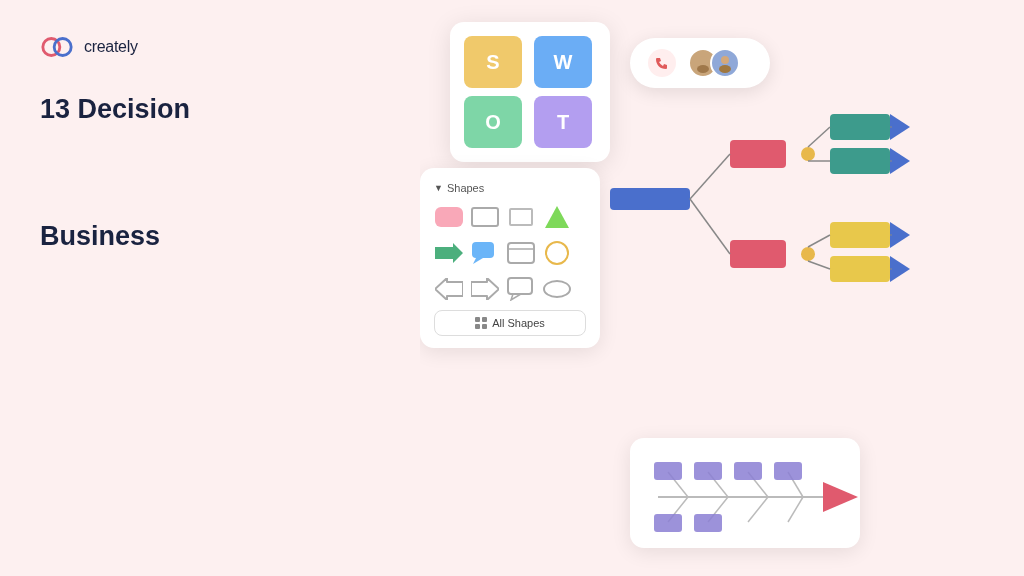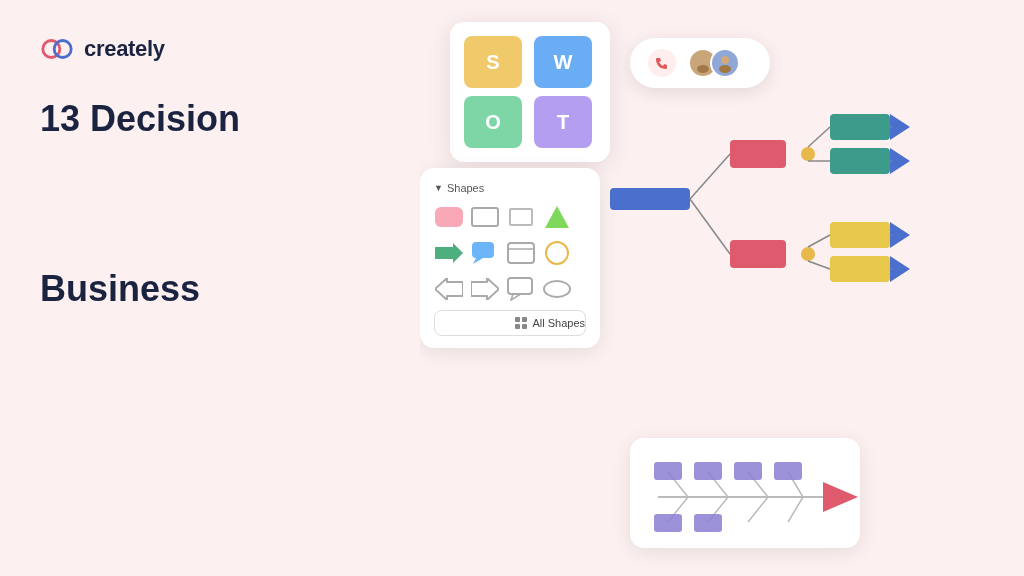--- a/index.html
+++ b/index.html
@@ -31,28 +31,28 @@
     }
 
     .logo-icon {
       width: 34px;
       height: 22px;
       display: flex;
       align-items: center;
     }
 
     .logo-text {
-      font-size: 22px;
-      font-weight: 700;
+      font-size: 16px;
+      font-weight: 400;
       color: #1a2340;
       letter-spacing: -0.3px;
     }
 
     .headline {
-      font-size: 36px;
+      font-size: 27px;
       font-weight: 800;
       color: #1a2340;
       line-height: 1.18;
       max-width: 340px;
     }
 
     
     .right-panel {
       flex: 1;
       position: relative;
@@ -174,21 +174,21 @@
       width: 100%;
       border: 1.5px solid #ddd;
       border-radius: 8px;
       background: #fff;
       font-size: 11px;
       color: #444;
       padding: 6px 0;
       cursor: pointer;
       display: flex;
       align-items: center;
-      justify-content: flex-end;
+      justify-content: center;
       gap: 5px;
       margin-top: 6px;
     }
 
     
     .fishbone-card {
       position: absolute;
       bottom: 30px;
       left: 210px;
       background: #fff;

